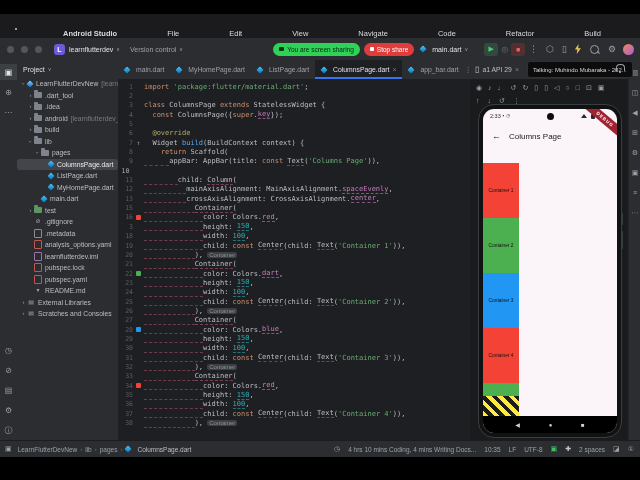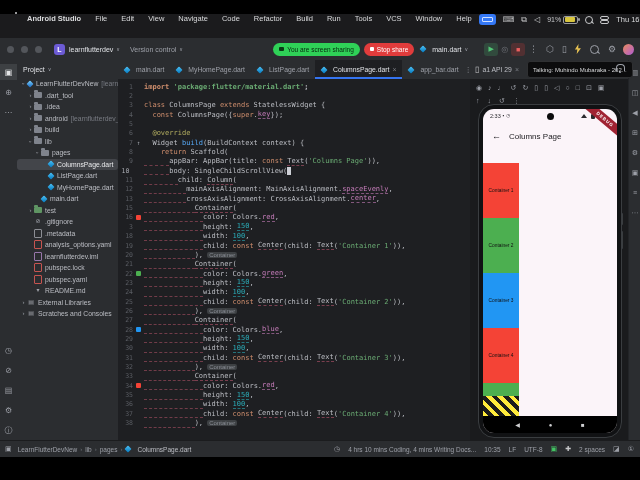--- a/index.html
+++ b/index.html
@@ -1,21 +1,21 @@
 <!DOCTYPE html>
 <html><head>
 <meta charset="utf-8">
 <style>
   html,body{margin:0;padding:0;background:#000;}
   .stage{position:relative;width:640px;height:480px;background:#000;overflow:hidden;
          font-family:"Liberation Sans",sans-serif;-webkit-font-smoothing:antialiased;}
 
   
   .menubar{position:absolute;left:0;top:14px;width:640px;height:24px;background:#1b1b1d;
-           display:flex;align-items:flex-start;color:#d9dadc;font-size:7.5px;}
+           display:flex;align-items:flex-end;color:#d9dadc;font-size:7.5px;gap:36px;}
   .apple{width:7px;height:8px;background:#c9cacc;border-radius:45% 45% 48% 48%;margin:0 8px 0 12px;position:relative;}
   .apple::before{content:"";position:absolute;left:3px;top:-2px;width:2px;height:2px;background:#c9cacc;border-radius:50%;}
   .mitem{padding:0 7px;white-space:nowrap;}
   .mitem.app{font-weight:bold;}
   .mspacer{flex:1;}
   .mright{display:flex;align-items:center;gap:7px;margin-right:2px;}
   .share-ind{width:17px;height:11px;background:#3478f6;border-radius:3px;position:relative;}
   .share-ind::before{content:"";position:absolute;left:3px;top:3px;right:3px;bottom:3px;border:1px solid #cfe0ff;border-radius:1px;}
   .sysico{color:#c7c8ca;font-size:8px;}
   .battwrap{display:flex;align-items:center;gap:2px;color:#c7c8ca;font-size:7px;}
@@ -388,41 +388,41 @@
         <div class="etab">
           <span class="fico dart"></span>
           <span>app_bar.dart</span>
         </div>
       </div>
     <span class="tabmore">⋮</span>
   </div>
 
   <div class="editor">
     <div class="codewrap" id="code">
-        <div class="cl"><span class="ln">1</span><span class="ann"></span><span style="display: inline-flex; align-items: flex-end; font-weight: bold;"><span class="seg-k">import </span><span class="seg-s">'package:flutter/material.dart'</span><span class="seg-p">;</span></span></div>
+        <div class="cl"><span class="ln">1</span><span class="ann"></span><span style="display: inline-flex; align-items: flex-end;"><span class="seg-k">import </span><span class="seg-s">'package:flutter/material.dart'</span><span class="seg-p">;</span></span></div>
         <div class="cl"><span class="ln">2</span><span class="ann"></span><span style="display: inline-flex; align-items: center;"></span></div>
         <div class="cl"><span class="ln">3</span><span class="ann"></span><span style="display: inline-flex; align-items: center;"><span class="seg-k">class </span><span class="seg-p">ColumnsPage </span><span class="seg-k">extends </span><span class="seg-p">StatelessWidget {</span></span></div>
         <div class="cl"><span class="ln">4</span><span class="ann"></span><span style="display: inline-flex; align-items: center;"><span class="indsp" style="width: 8.44px; border-bottom: none;"></span><span class="seg-k">const </span><span class="seg-p">ColumnsPage({</span><span class="seg-k">super</span><span class="seg-p">.</span><span class="seg-f">key</span><span class="seg-p">});</span></span></div>
         <div class="cl"><span class="ln">5</span><span class="ann"></span><span style="display: inline-flex; align-items: center;"></span></div>
         <div class="cl"><span class="ln">6</span><span class="ann"></span><span style="display: inline-flex; "><span class="indsp" style="width: 8.44px; border-bottom: none;"></span><span class="seg-a">@override</span></span></div>
         <div class="cl"><span class="ln">7</span><span class="ann"><span class="ovr">↑</span></span><span style="display: inline-flex; align-items: center;"><span class="indsp" style="width: 8.44px; border-bottom: none;"></span><span class="seg-p">Widget </span><span class="seg-b">build</span><span class="seg-p">(BuildContext context) {</span></span></div>
         <div class="cl"><span class="ln">8</span><span class="ann"></span><span style="display: inline-flex; align-items: center;"><span class="indsp" style="width: 16.88px; border-bottom: none;"></span><span class="seg-k">return </span><span class="seg-p">Scaffold(</span></span></div>
         <div class="cl"><span class="ln">9</span><span class="ann"></span><span style="display: inline-flex; align-items: center;"><span class="indsp" style="width: 25.32px;"></span><span class="seg-p">appBar: AppBar(title: </span><span class="seg-k">const </span><span class="seg-t">Text</span><span class="seg-p">(</span><span class="seg-s">'Columns Page'</span><span class="seg-p">)),</span></span></div>
-        <div class="cl"><span class="ln" style="color: rgb(169, 171, 178); text-align: center;">10</span><span class="ann"></span><span style="display: inline-flex; align-items: center;"><span class="indsp" style="width: 25.32px;"></span><span class="seg-p">body: SingleChildScrollView(</span><span class="caret"></span></span></div>
+        <div class="cl"><span class="ln" style="color: rgb(169, 171, 178); text-align: center;">10</span><span class="ann"></span></div>
         <div class="cl"><span class="ln">11</span><span class="ann"></span><span style="display: inline-flex; align-items: center;"><span class="indsp" style="width: 33.76px;"></span><span class="seg-p">child: </span><span class="seg-t">Column</span><span class="seg-p">(</span></span></div>
         <div class="cl"><span class="ln">12</span><span class="ann"></span><span style="display: inline-flex; align-items: center;"><span class="indsp" style="width: 42.2px;"></span><span class="seg-p">mainAxisAlignment: MainAxisAlignment.</span><span class="seg-f">spaceEvenly</span><span class="seg-p">,</span></span></div>
         <div class="cl"><span class="ln">13</span><span class="ann"></span><span style="display: inline-flex; align-items: center;"><span class="indsp" style="width: 42.2px;"></span><span class="seg-p">crossAxisAlignment: CrossAxisAlignment.</span><span class="seg-f">center</span><span class="seg-p">,</span></span></div>
         <div class="cl"><span class="ln">15</span><span class="ann"></span><span style="display: inline-flex; align-items: center;"><span class="indsp" style="width: 50.64px;"></span><span class="seg-t">Container</span><span class="seg-p">(</span></span></div>
         <div class="cl"><span class="ln">16</span><span class="ann"><span class="sw" style="background: rgb(244, 67, 54);"></span></span><span style="display: inline-flex; align-items: center;"><span class="indsp" style="width: 59.08px;"></span><span class="seg-p">color: Colors.</span><span class="seg-f">red</span><span class="seg-p">,</span></span></div>
         <div class="cl"><span class="ln">3</span><span class="ann"></span><span style="display: inline-flex; align-items: center;"><span class="indsp" style="width: 59.08px;"></span><span class="seg-p">height: </span><span class="seg-n">150</span><span class="seg-p">,</span></span></div>
         <div class="cl"><span class="ln">18</span><span class="ann"></span><span style="display: inline-flex; align-items: center;"><span class="indsp" style="width: 59.08px;"></span><span class="seg-p">width: </span><span class="seg-n">100</span><span class="seg-p">,</span></span></div>
         <div class="cl"><span class="ln">19</span><span class="ann"></span><span style="display: inline-flex; align-items: center;"><span class="indsp" style="width: 59.08px;"></span><span class="seg-p">child: </span><span class="seg-k">const </span><span class="seg-t">Center</span><span class="seg-p">(child: </span><span class="seg-t">Text</span><span class="seg-p">(</span><span class="seg-s">'Container 1'</span><span class="seg-p">)),</span></span></div>
         <div class="cl"><span class="ln">20</span><span class="ann"></span><span style="display: inline-flex; align-items: center;"><span class="indsp" style="width: 50.64px;"></span><span class="seg-p">), </span><span class="seg-h">Container</span></span></div>
         <div class="cl"><span class="ln">21</span><span class="ann"></span><span style="display: inline-flex; align-items: center;"><span class="indsp" style="width: 50.64px;"></span><span class="seg-t">Container</span><span class="seg-p">(</span></span></div>
-        <div class="cl"><span class="ln">22</span><span class="ann"><span class="sw" style="background: rgb(76, 175, 80);"></span></span><span style="display: inline-flex; align-items: center;"><span class="indsp" style="width: 59.08px;"></span><span class="seg-p">color: Colors.</span><span class="seg-f">green</span><span class="seg-p">,</span></span></div>
+        <div class="cl"><span class="ln">22</span><span class="ann"><span class="sw" style="background: rgb(76, 175, 80);"></span></span><span style="display: inline-flex; align-items: center;"><span class="indsp" style="width: 59.08px;"></span><span class="seg-p">color: Colors.</span><span class="seg-f">dart</span><span class="seg-p">,</span></span></div>
         <div class="cl"><span class="ln">23</span><span class="ann"></span><span style="display: inline-flex; align-items: center;"><span class="indsp" style="width: 59.08px;"></span><span class="seg-p">height: </span><span class="seg-n">150</span><span class="seg-p">,</span></span></div>
         <div class="cl"><span class="ln">24</span><span class="ann"></span><span style="display: inline-flex; align-items: center;"><span class="indsp" style="width: 59.08px;"></span><span class="seg-p">width: </span><span class="seg-n">100</span><span class="seg-p">,</span></span></div>
         <div class="cl"><span class="ln">25</span><span class="ann"></span><span style="display: inline-flex; align-items: center;"><span class="indsp" style="width: 59.08px;"></span><span class="seg-p">child: </span><span class="seg-k">const </span><span class="seg-t">Center</span><span class="seg-p">(child: </span><span class="seg-t">Text</span><span class="seg-p">(</span><span class="seg-s">'Container 2'</span><span class="seg-p">)),</span></span></div>
         <div class="cl"><span class="ln">26</span><span class="ann"></span><span style="display: inline-flex; align-items: center;"><span class="indsp" style="width: 50.64px;"></span><span class="seg-p">), </span><span class="seg-h">Container</span></span></div>
         <div class="cl"><span class="ln">27</span><span class="ann"></span><span style="display: inline-flex; align-items: center;"><span class="indsp" style="width: 50.64px;"></span><span class="seg-t">Container</span><span class="seg-p">(</span></span></div>
         <div class="cl"><span class="ln">28</span><span class="ann"><span class="sw" style="background: rgb(33, 150, 243);"></span></span><span style="display: inline-flex; align-items: center;"><span class="indsp" style="width: 59.08px;"></span><span class="seg-p">color: Colors.</span><span class="seg-f">blue</span><span class="seg-p">,</span></span></div>
         <div class="cl"><span class="ln">29</span><span class="ann"></span><span style="display: inline-flex; align-items: center;"><span class="indsp" style="width: 59.08px;"></span><span class="seg-p">height: </span><span class="seg-n">150</span><span class="seg-p">,</span></span></div>
         <div class="cl"><span class="ln">30</span><span class="ann"></span><span style="display: inline-flex; align-items: center;"><span class="indsp" style="width: 59.08px;"></span><span class="seg-p">width: </span><span class="seg-n">100</span><span class="seg-p">,</span></span></div>
         <div class="cl"><span class="ln">31</span><span class="ann"></span><span style="display: inline-flex; align-items: center;"><span class="indsp" style="width: 59.08px;"></span><span class="seg-p">child: </span><span class="seg-k">const </span><span class="seg-t">Center</span><span class="seg-p">(child: </span><span class="seg-t">Text</span><span class="seg-p">(</span><span class="seg-s">'Container 3'</span><span class="seg-p">)),</span></span></div>
         <div class="cl"><span class="ln">32</span><span class="ann"></span><span style="display: inline-flex; align-items: center;"><span class="indsp" style="width: 50.64px;"></span><span class="seg-p">), </span><span class="seg-h">Container</span></span></div>

